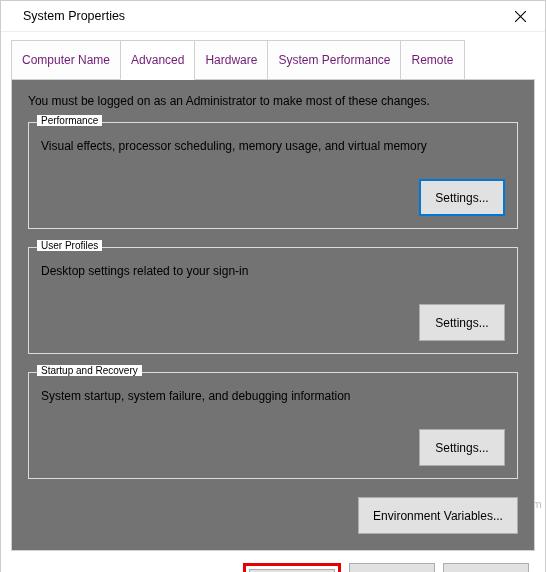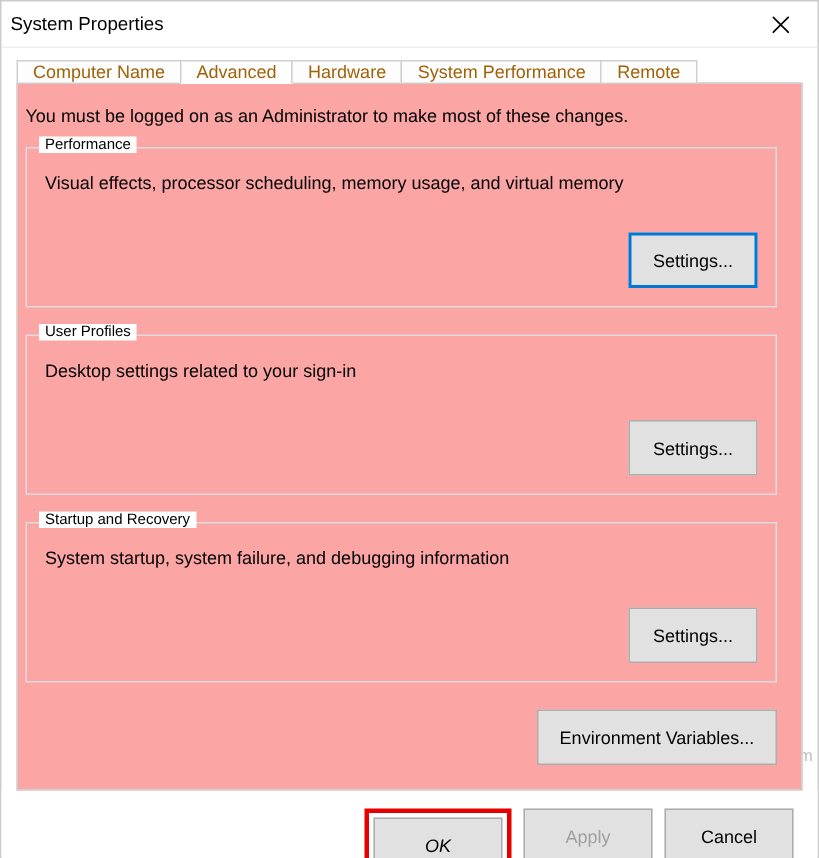--- a/index.html
+++ b/index.html
@@ -16,21 +16,21 @@
       height: 572px;
       border: 1px solid #ccc;
       background: #fff;
       display: flex;
       flex-direction: column;
     }
     .titlebar {
       height: 32px;
       display: flex;
       align-items: center;
-      padding: 0 2px 0 6px;
+      padding: 0 2px 0 22px;
       border-bottom: 1px solid #eee;
     }
     .titlebar-title {
       flex: 1;
       font-size: 12.5px;
       color: #000;
     }
     .close-btn {
       width: 45px;
       height: 30px;
@@ -45,42 +45,42 @@
       padding: 8px 10px 0 10px;
       display: flex;
       flex-direction: column;
     }
     .tabstrip {
       display: flex;
       position: relative;
       z-index: 2;
     }
     .tab {
-      padding: 0 10px;
+      padding: 12px 10px;
       border: 1px solid #d0d0d0;
       background: #fff;
       font-size: 12px;
-      color: #a16207;
+      color: #701a75;
       cursor: pointer;
       position: relative;
       margin-right: -1px;
     }
     .tab.active {
       border-bottom: 1px solid #fff;
       z-index: 3;
     }
     .tab.inactive {
       background: #fdfdfd;
     }
     .tabpane {
       border: 1px solid #d0d0d0;
       margin-top: -1px;
-      padding: 14px 16px 16px 5px;
+      padding: 14px 16px 16px 16px;
       flex: 1;
-      background: #fca5a5;
+      background: #737373;
       position: relative;
       z-index: 1;
     }
     .admin-note {
       font-size: 12px;
       color: #000;
       margin-bottom: 14px;
     }
     .groupbox {
       border: 1px solid #dcdcdc;

